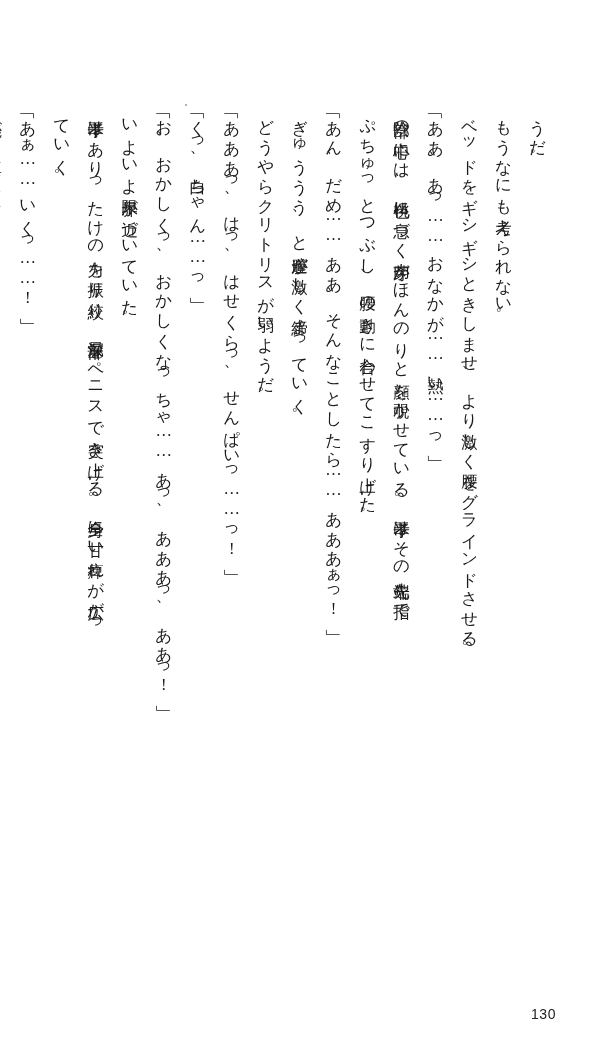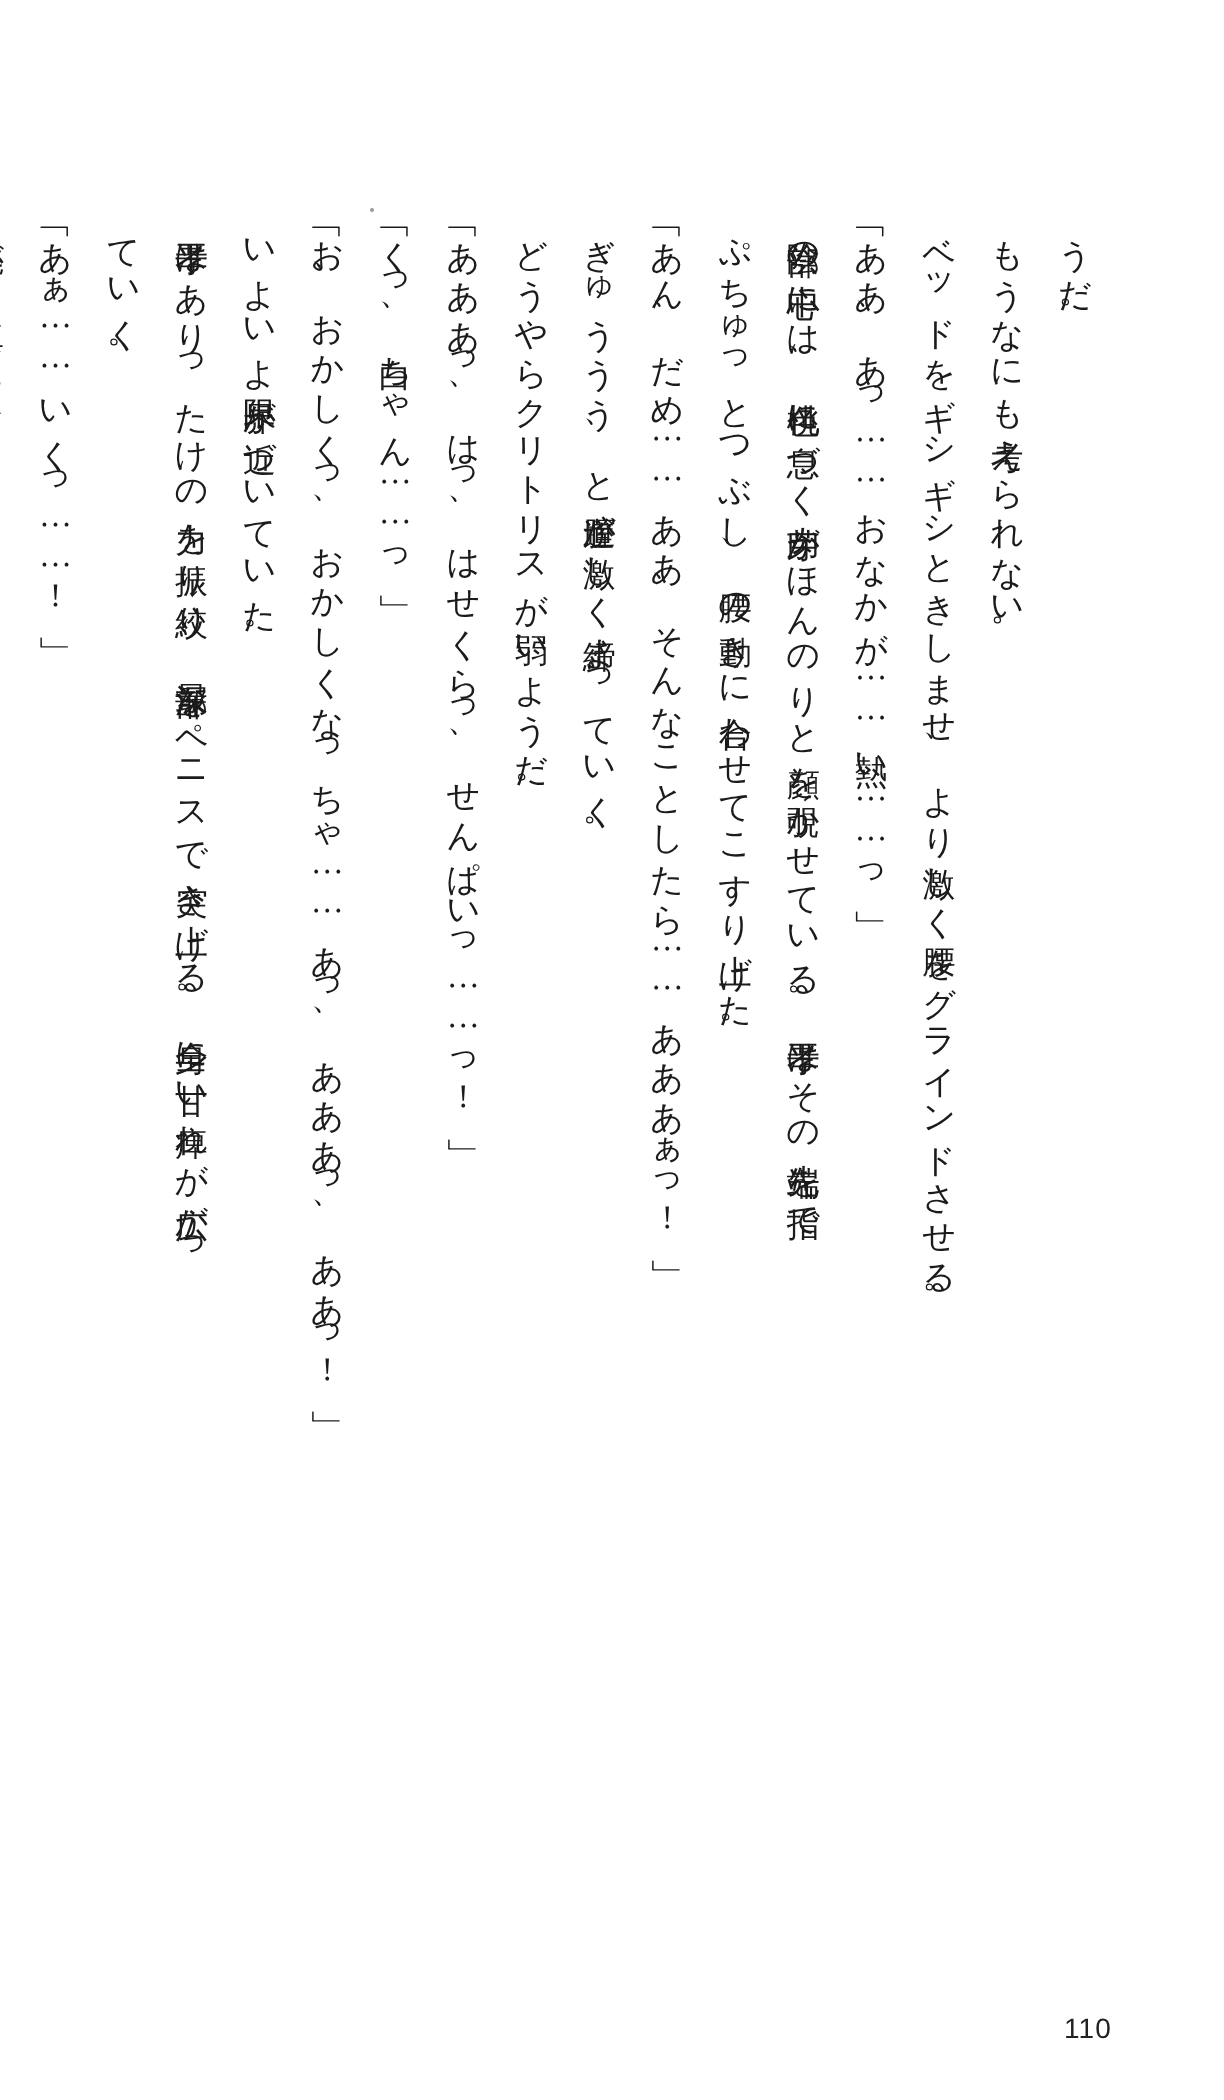--- a/index.html
+++ b/index.html
@@ -81,15 +81,15 @@
     <p>「あああっ、はっ、はせくらっ、せんぱいっ……っ!」</p>
     <p>「くっ、白ちゃん……っ」</p>
     <p>「お、おかしくっ、おかしくなっちゃ……あっ、あああっ、ああっ!」</p>
     <p>いよいよ限界が近づいていた。</p>
     <p>孝平はありったけの力を振り絞り、最深部をペニスで突き上げる。全身に甘い痺れが広がっ</p>
     <p>ていく。</p>
     <p>「あぁ……いくっ……!」</p>
     <p>視界が、真っ白になる。</p>
   </div>
 
-  <div class="page-number">110</div>
+  <div class="page-number">130</div>
 
 </div>
 
 </body></html>

